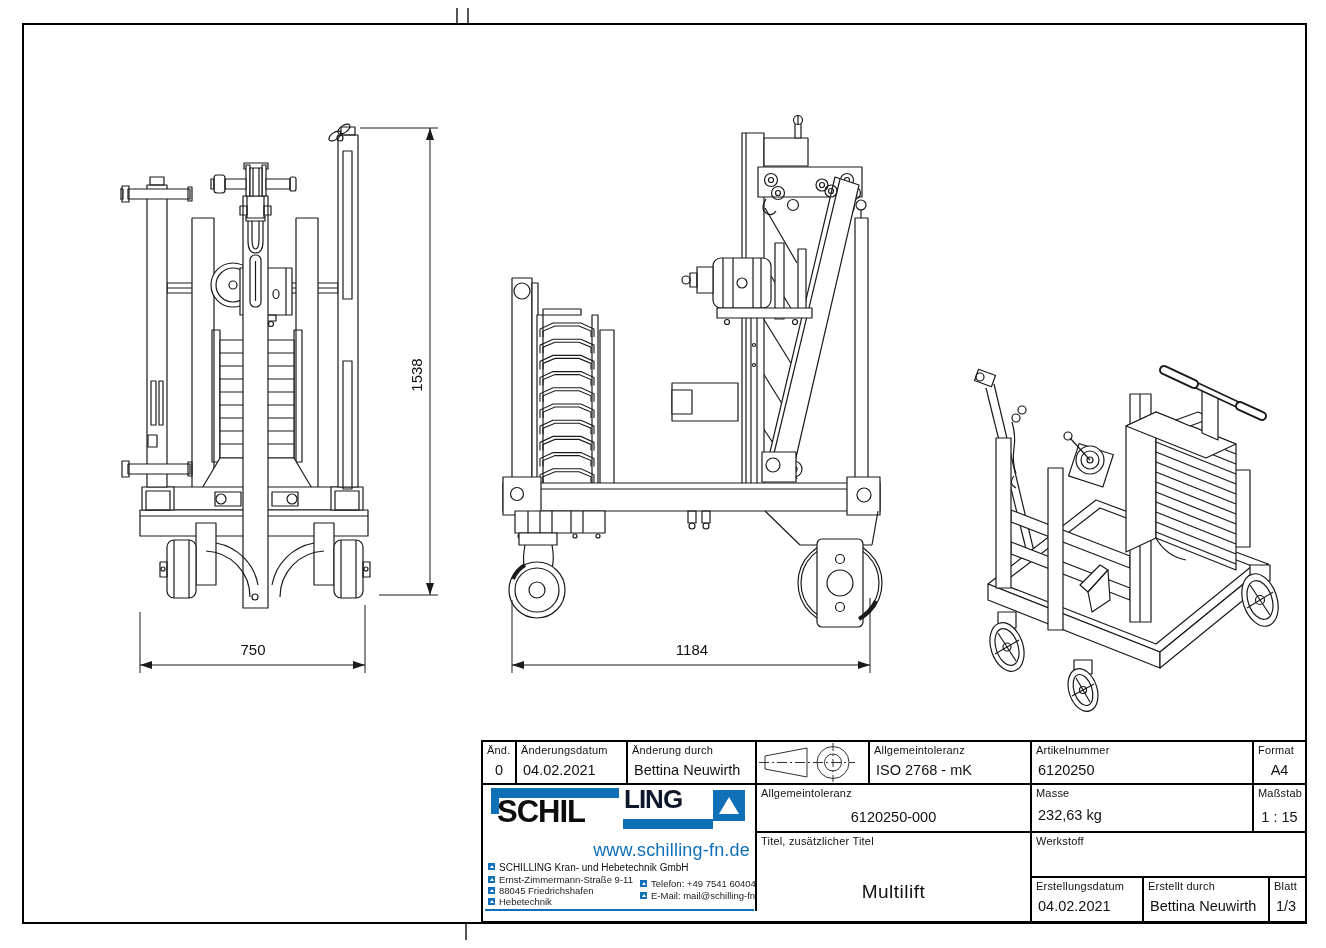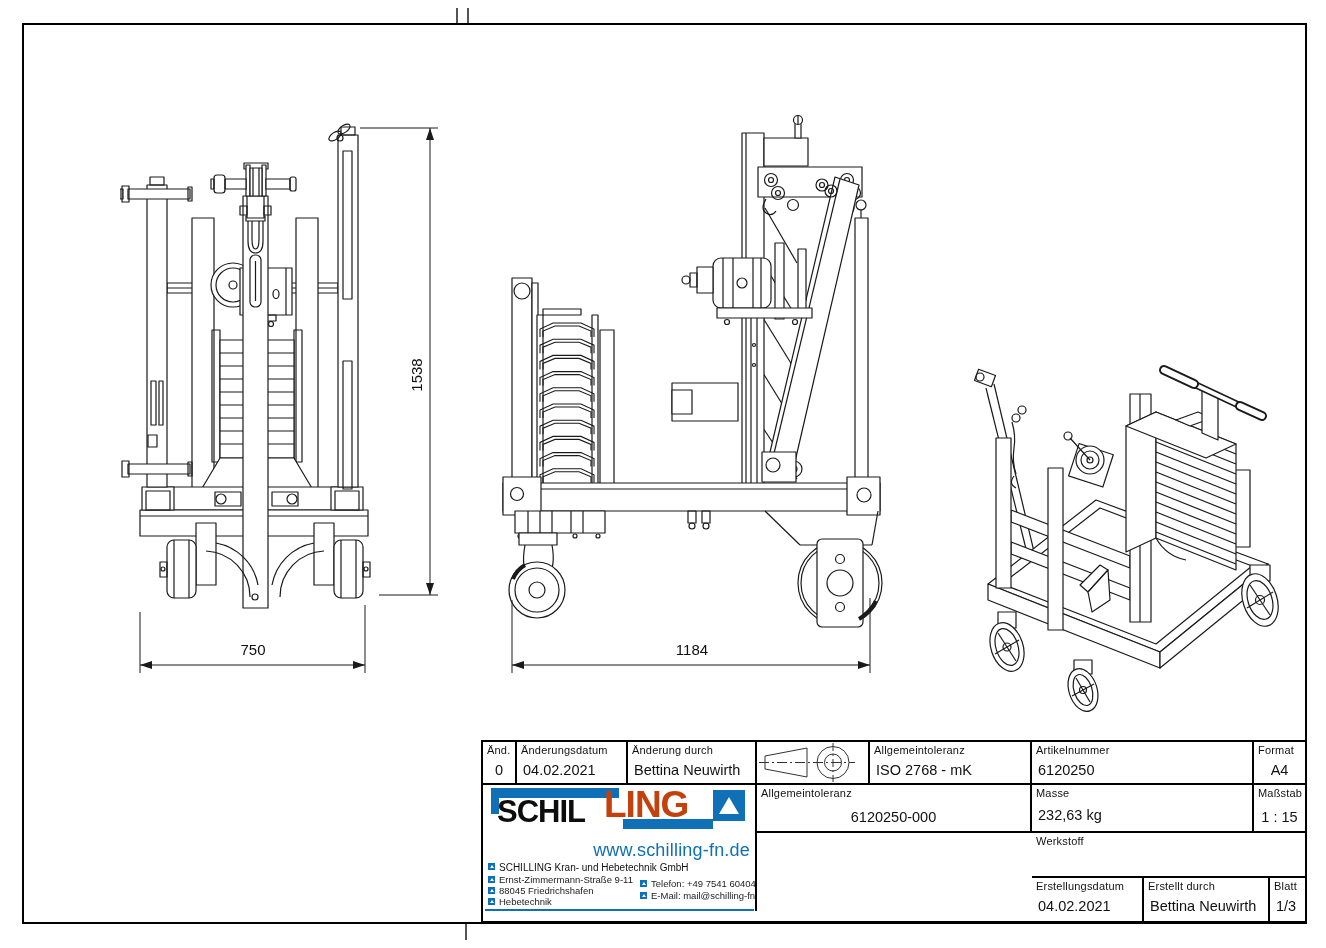--- a/index.html
+++ b/index.html
@@ -18,21 +18,21 @@
   .lbl{position:absolute;top:2px;left:4px;font-size:11px;white-space:nowrap;letter-spacing:.2px}
   .val{position:absolute;top:20px;left:6px;font-size:14.5px;white-space:nowrap}
   .ctr{left:0;right:0;text-align:center}
   .big-val{position:absolute;top:48px;left:0;right:0;text-align:center;font-size:19px;letter-spacing:.5px}
 
   
   .logo-cell{overflow:hidden}
   .blue{background:#0f6fb7}
   .abs{position:absolute}
   .schil{left:14px;top:11px;font-size:31px;font-weight:bold;letter-spacing:-1px;line-height:1;color:#0d0d0d}
-  .ling{left:121px;top:1px;font-size:37px;font-weight:bold;letter-spacing:-1px;line-height:1;color:#c2410c}
+  .ling{left:141px;top:1px;font-size:26px;font-weight:bold;letter-spacing:-1px;line-height:1;color:#0f172a}
   .lsq{left:230px;top:5px;width:32px;height:31px}
   .lsq .tri{position:absolute;left:6px;top:7px;width:0;height:0;
             border-left:10px solid transparent;border-right:10px solid transparent;border-bottom:17px solid #fff}
   .lbar{left:140px;top:34px;width:90px;height:10px}
   .website{right:5px;top:55px;font-size:18px;font-weight:normal;color:#0f6fb7;letter-spacing:.2px}
   .co{left:16px;top:77px;font-size:10px;font-weight:normal;white-space:nowrap}
   .ad{left:16px;font-size:9.5px;white-space:nowrap;color:#222}
   .ct{left:168px;font-size:9.5px;white-space:nowrap;color:#222}
   .bt{position:absolute;width:7px;height:7px;background:#0f6fb7}
   .bt::after{content:"";position:absolute;left:1.5px;top:1.5px;
@@ -487,20 +487,24 @@
   </div>
   <div class="tcell" style="left:549px;top:43px;width:222px;height:48px">
     <div class="lbl">Masse</div>
     <div class="val" style="top:22px">232,63 kg</div>
   </div>
   <div class="tcell br0" style="left:771px;top:43px;width:51px;height:48px">
     <div class="lbl">Maßstab</div>
     <div class="val ctr" style="top:24px">1 : 15</div>
   </div>
 
+  <div class="tcell bb0" style="left:274px;top:91px;width:275px;height:88px">
+    <div class="lbl">Titel, zusätzlicher Titel</div>
+    <div class="big-val">Multilift</div>
+  </div>
 
   <div class="tcell br0" style="left:549px;top:91px;width:273px;height:45px">
     <div class="lbl">Werkstoff</div>
     <div class="val"></div>
   </div>
 
   <div class="tcell bb0" style="left:549px;top:136px;width:112px;height:43px">
     <div class="lbl">Erstellungsdatum</div>
     <div class="val">04.02.2021</div>
   </div>

